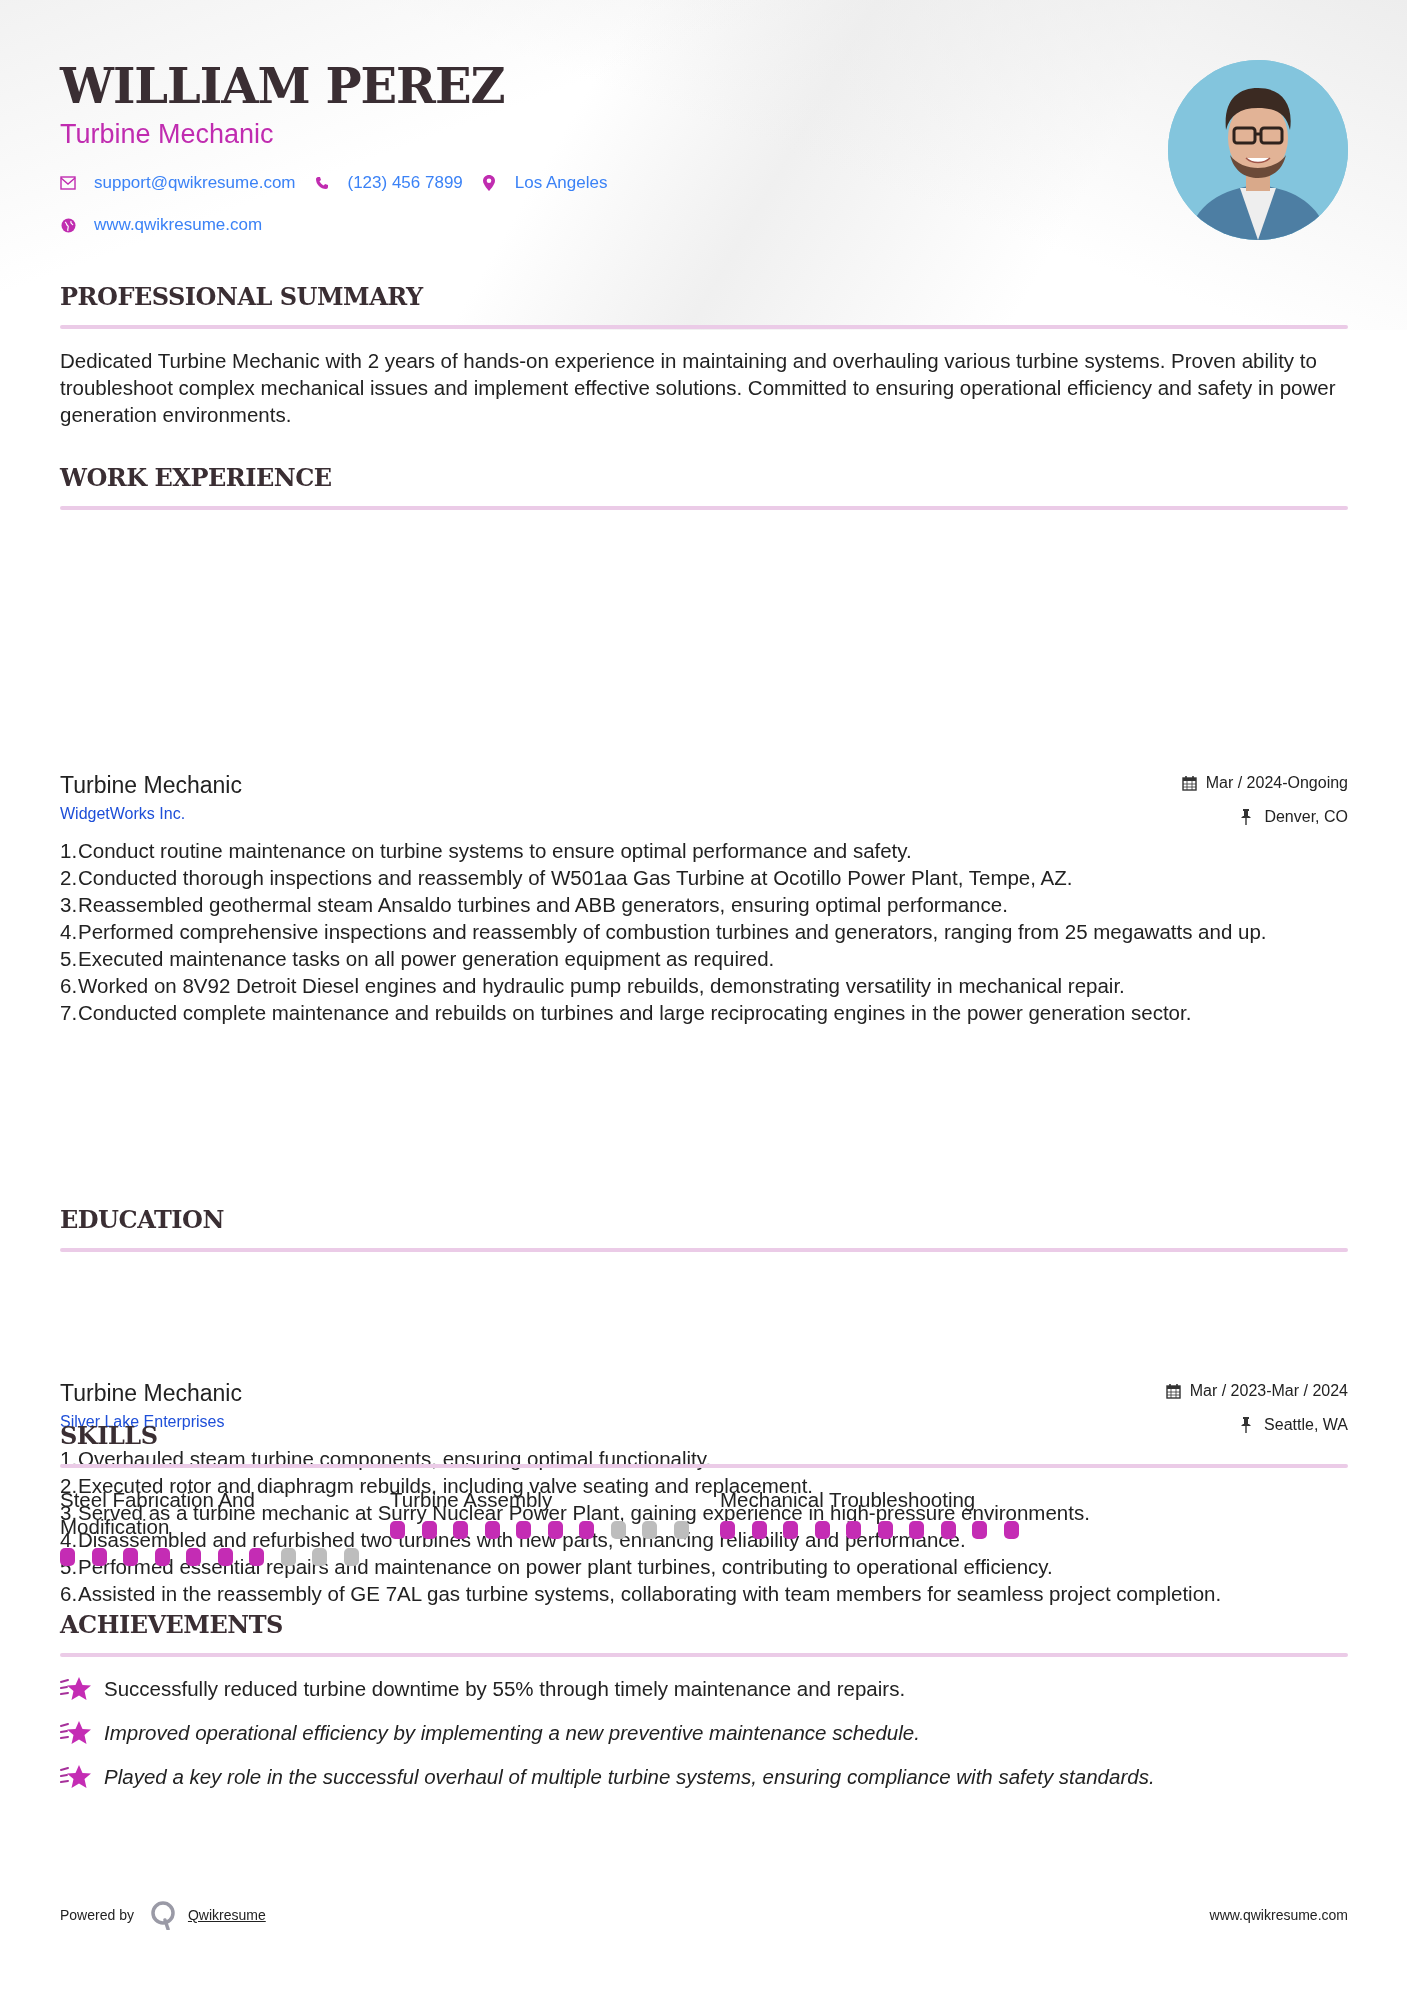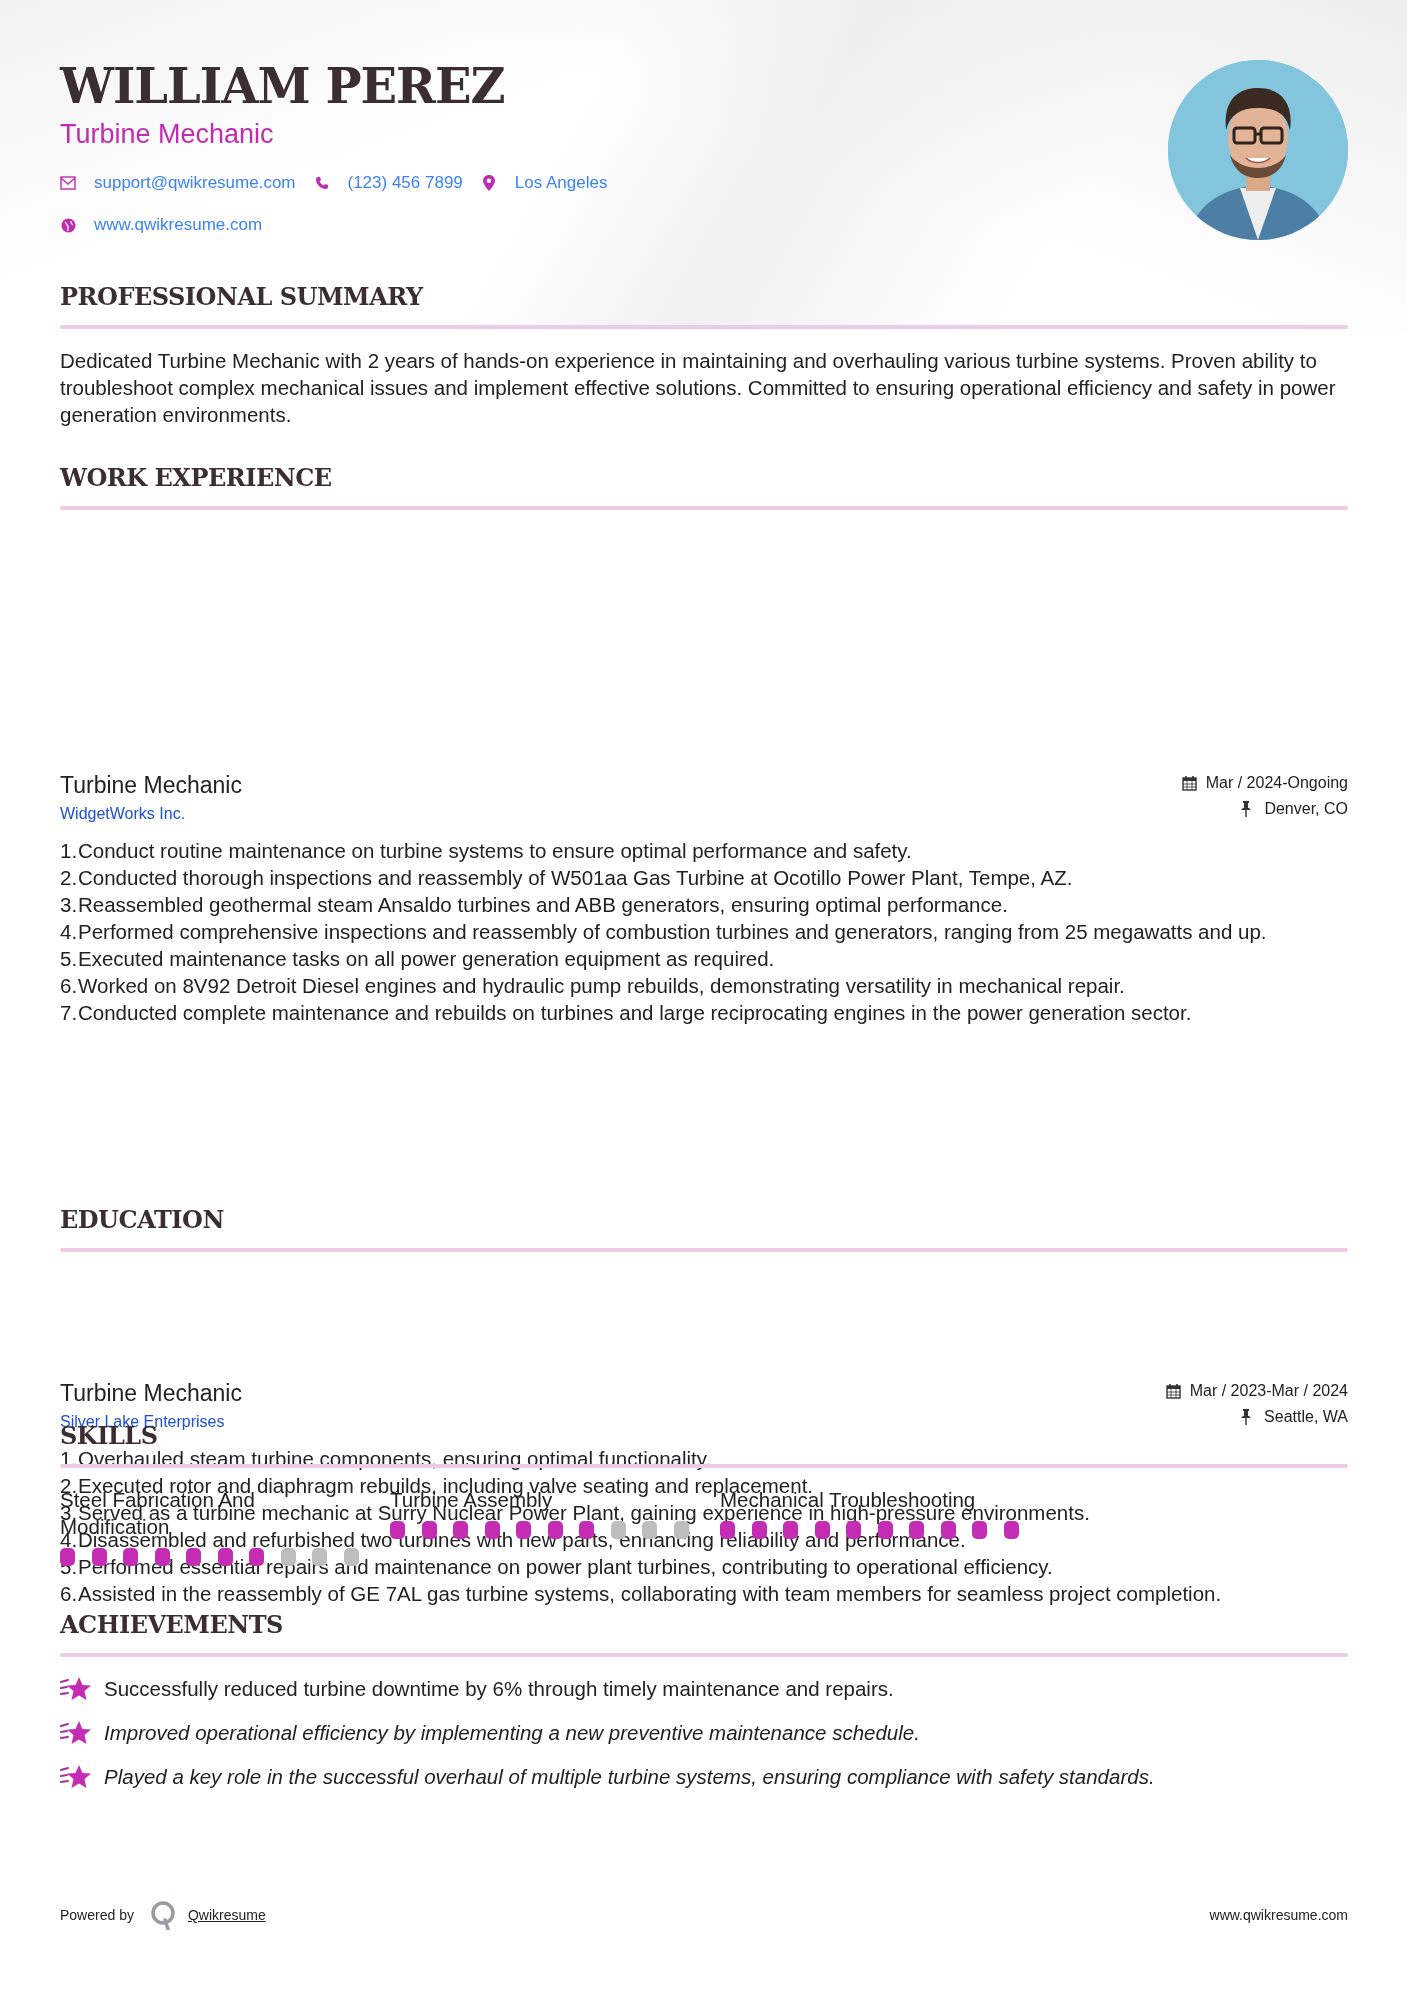--- a/index.html
+++ b/index.html
@@ -47,21 +47,21 @@
   }
   .section-rule { height: 4px; background: #ebcbe7; margin-top: 14px; border-radius: 2px; }
 
   .summary-text { font-size: 20.5px; line-height: 27px; color: #222; margin-top: 18px; }
 
   .job { position: relative; }
   .job-title { font-size: 23px; color: #222; }
   .job-company { font-size: 16px; color: #1d4ed8; margin-top: 6px; }
   .job-meta { position: absolute; right: 0; top: 0; text-align: right; font-size: 16px; color: #222; }
   .job-meta .m { display: flex; align-items: center; justify-content: flex-end; height: 22px; }
-  .job-meta .m + .m { margin-top: 4px; }
+  .job-meta .m + .m { margin-top: 12px; }
   .micon { width: 16px; height: 16px; margin-right: 8px; display: inline-flex; }
   ol.bullets { list-style: none; margin-top: 14px; font-size: 20.5px; line-height: 27px; color: #222; }
   ol.bullets li { display: flex; }
   ol.bullets li .num { width: 18px; flex: 0 0 18px; }
 
   .skills-grid { display: flex; margin-top: 18px; }
   .skill { width: 330px; }
   .skill-name { font-size: 20.5px; line-height: 27px; color: #222; height: auto; }
   .dots { display: flex; margin-top: 8px; }
   .dot { width: 15px; height: 18px; border-radius: 5px; margin-right: 16.5px; }
@@ -342,21 +342,21 @@
     <div class="section-title">ACHIEVEMENTS</div>
     <div class="section-rule"></div>
     <div style="margin-top: 18px;">
       <div class="ach-item">
         <svg class="ach-icon" viewBox="0 0 32 28">
             <line x1="1" y1="7" x2="8" y2="5" stroke="#a6309a" stroke-width="2" stroke-linecap="round"></line>
             <line x1="1" y1="13" x2="7" y2="12" stroke="#a6309a" stroke-width="2" stroke-linecap="round"></line>
             <line x1="1" y1="19" x2="8" y2="18" stroke="#a6309a" stroke-width="2" stroke-linecap="round"></line>
             <polygon points="19,2 22.5,10 31,10.5 24.5,16 26.5,25 19,20.5 11.5,25 13.5,16 7,10.5 15.5,10" fill="#c42cb4"></polygon>
           </svg>
-        <span>Successfully reduced turbine downtime by 6% through timely maintenance and repairs.</span>
+        <span>Successfully reduced turbine downtime by 55% through timely maintenance and repairs.</span>
       </div>
       <div class="ach-item">
         <svg class="ach-icon" viewBox="0 0 32 28">
             <line x1="1" y1="7" x2="8" y2="5" stroke="#a6309a" stroke-width="2" stroke-linecap="round"></line>
             <line x1="1" y1="13" x2="7" y2="12" stroke="#a6309a" stroke-width="2" stroke-linecap="round"></line>
             <line x1="1" y1="19" x2="8" y2="18" stroke="#a6309a" stroke-width="2" stroke-linecap="round"></line>
             <polygon points="19,2 22.5,10 31,10.5 24.5,16 26.5,25 19,20.5 11.5,25 13.5,16 7,10.5 15.5,10" fill="#c42cb4"></polygon>
           </svg>
         <span>Improved operational efficiency by implementing a new preventive maintenance schedule.</span>
       </div>

